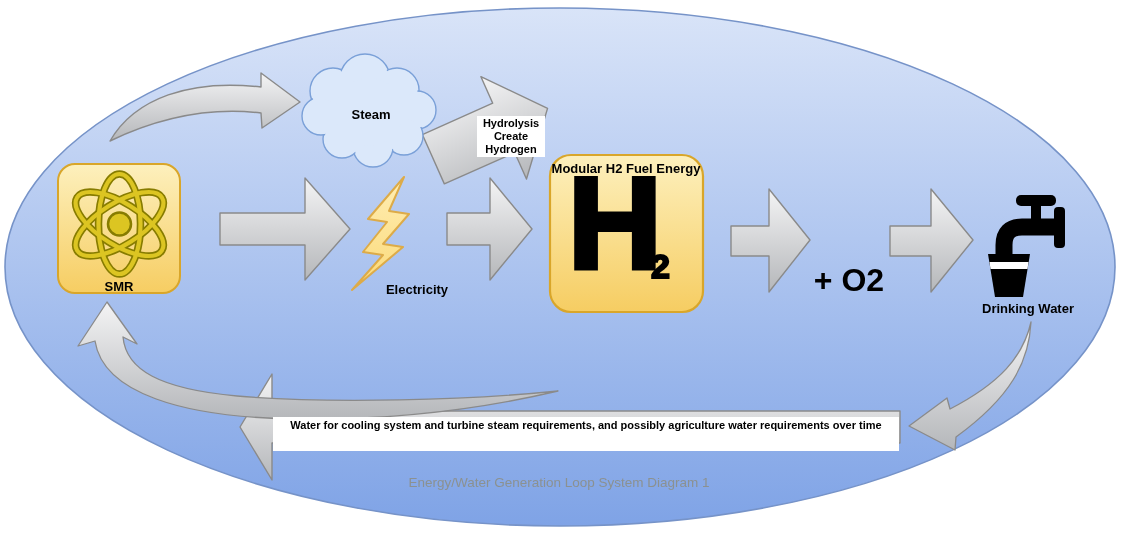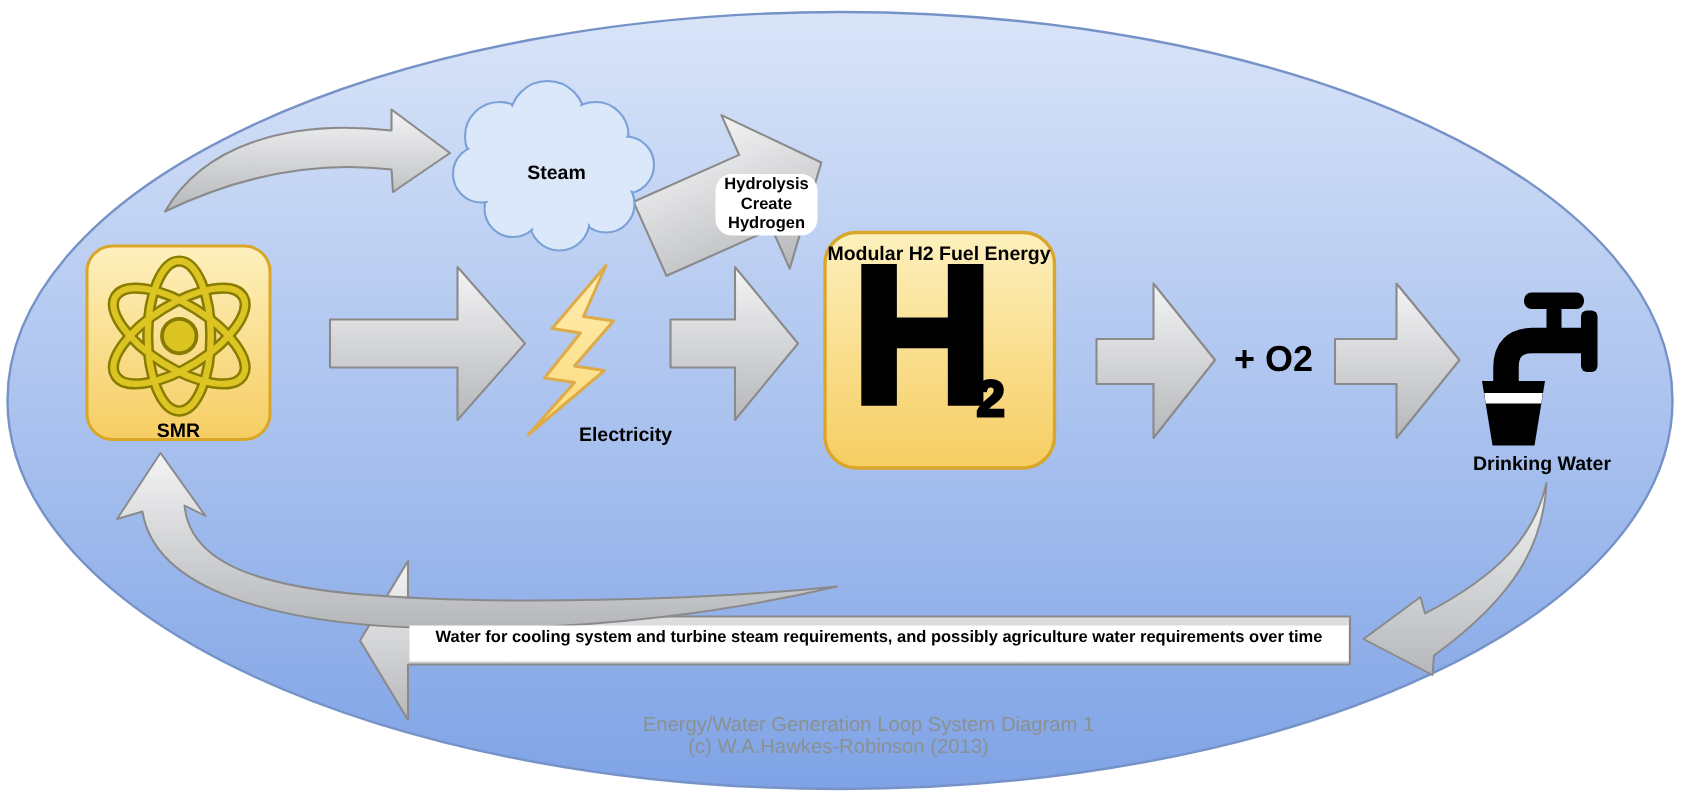--- a/index.html
+++ b/index.html
@@ -16,34 +16,34 @@
     position:relative; width:1121px; height:535px; overflow:hidden;
     font-family:"Liberation Sans",sans-serif; background:#ffffff;
   }
   .stage svg{position:absolute;left:0;top:0;}
   .lbl{
     position:absolute; transform:translateX(-50%);
     font-weight:bold; color:var(--ink); text-align:center;
     white-space:pre-line; line-height:1.18;
   }
   .lbl-13{font-size:13px;text-align:right;}
-  .lbl-hydro{font-size:11px; line-height:13px; background:var(--label-bg); padding:1px 3px; min-width:62px;border-radius:11px;}
-  .lbl-o2{font-size:24px;}
+  .lbl-hydro{font-size:11px; line-height:13px; background:var(--label-bg); padding:1px 3px; min-width:62px;}
+  .lbl-o2{font-size:32px;margin-top:36px;}
   .big-h{
     position:absolute; left:568px; top:158px; font-size:130px; line-height:1;
     font-weight:bold; color:var(--ink); -webkit-text-stroke:5px #000;
   }
   .big-h-sub{
     position:absolute; left:651px; top:249px; font-size:34px; line-height:1;
     font-weight:bold; color:var(--ink); -webkit-text-stroke:2px #000;
   }
   .fc-title{font-size:13px;}
   .fc-footer{font-size:13.5px; line-height:14.5px;}
   .return-strip{
-    position:absolute; left:273px; top:417px; width:626px; height:24px;
+    position:absolute; left:273px; top:417px; width:626px; height:34px;
     background:var(--label-bg); font-size:11px; font-weight:bold; color:var(--ink);
     line-height:16px; text-align:center; white-space:nowrap; overflow:hidden;
   }
   .caption{
     position:absolute; transform:translateX(-50%); left:559px;
     font-size:13.5px; font-weight:normal; color:var(--caption-gray); text-align:center;
     white-space:nowrap;
   }
 </style>
 </head>
@@ -158,16 +158,15 @@
   <div class="big-h">H</div>
   <div class="big-h-sub">2</div>
 
 
   <div class="lbl lbl-o2" style="left:849px; top:226px;">+ O2</div>
 
   <div class="lbl lbl-13" style="left:1028px; top:301px;">Drinking Water</div>
 
   <div class="return-strip">Water for cooling system and turbine steam requirements, and possibly agriculture water requirements over time</div>
 
-  <div class="caption" style="top:475px;margin-left:20px;">Energy/Water Generation Loop System Diagram 1</div>
-  <div class="caption" style="top:490px;">(c) W.A.Hawkes-Robinson (2013)</div>
+  <div class="caption" style="top:475px;">Energy/Water Generation Loop System Diagram 1</div>
 
 </div>
 
 </body></html>

